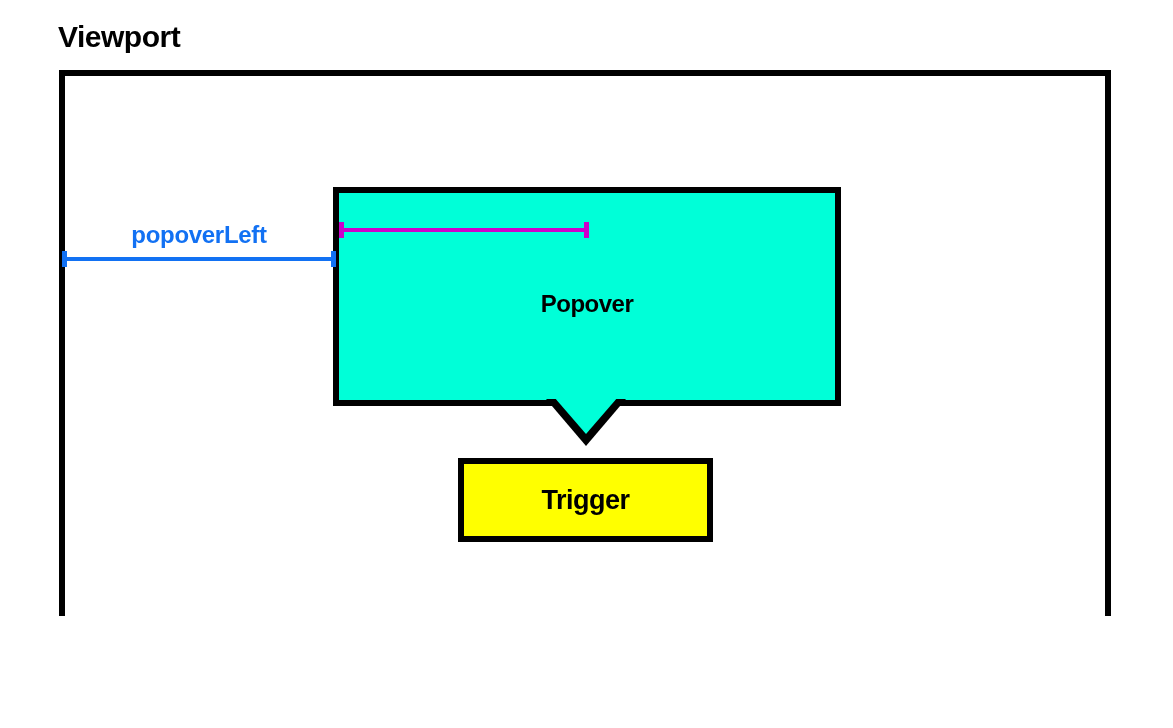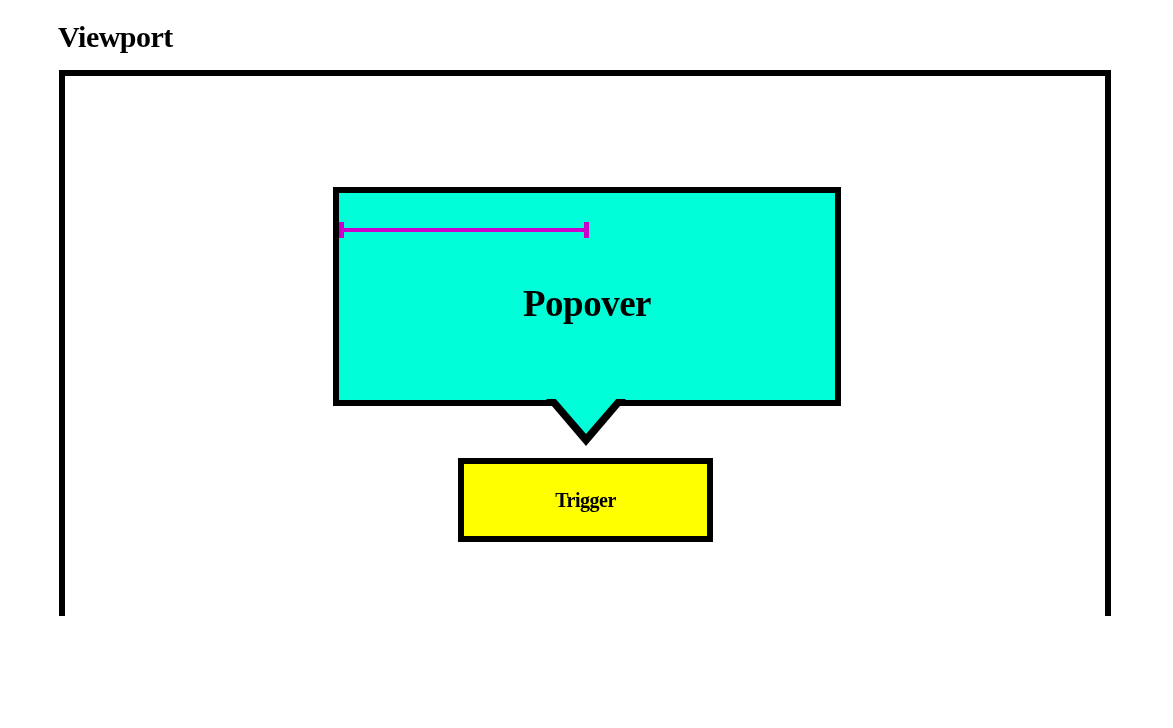--- a/index.html
+++ b/index.html
@@ -7,21 +7,20 @@
     padding: 0;
     background: var(--background, #ffffff);
     font-family: "Liberation Sans", sans-serif;
   }
   .stage {
     position: relative;
     width: 1173px;
     height: 616px;
     background: var(--background, #ffffff);
     overflow: hidden;
-    font-family: Liberation Serif, serif;
   }
   .viewport-title {
     position: absolute;
     left: 58px;
     top: 18px;
     font-size: 30px;
     font-weight: 700;
     color: var(--text, #000);
     letter-spacing: -0.5px;
     line-height: 38px;
@@ -43,21 +42,21 @@
     width: 508px;
     height: 219px;
     box-sizing: border-box;
     border: 6px solid var(--outline, #000);
     background: var(--popover-fill, #00ffd8);
     display: flex;
     align-items: center;
     justify-content: center;
   }
   .popover-text {
-    font-size: 37px;
+    font-size: 24px;
     font-weight: 700;
     color: var(--text, #000);
     letter-spacing: -0.5px;
     margin-top: 14px;
   }
   .tail-svg {
     position: absolute;
     left: 540px;
     top: 396px;
     width: 96px;
@@ -72,21 +71,21 @@
     width: 255px;
     height: 84px;
     box-sizing: border-box;
     border: 6px solid var(--outline, #000);
     background: var(--trigger-fill, #ffff00);
     display: flex;
     align-items: center;
     justify-content: center;
   }
   .trigger-text {
-    font-size: 20px;
+    font-size: 27px;
     font-weight: 700;
     color: var(--text, #000);
     letter-spacing: -0.5px;
   }
   .measure {
     position: absolute;
     top: 220px;
     text-align: center;
   }
   .measure-label {
@@ -140,18 +139,22 @@
 
   <svg class="tail-svg" viewBox="0 0 96 58" xmlns="http://www.w3.org/2000/svg">
     <polygon class="tail-outline" points="6,3 46,50 86,3"></polygon>
     <polygon class="tail-fill" points="14,1 46,38 78,1"></polygon>
   </svg>
 
   <div class="trigger-box">
     <span class="trigger-text">Trigger</span>
   </div>
 
+  <div class="measure measure-popover-left">
+    <div class="measure-label">popoverLeft</div>
+    <div class="measure-line"></div>
+  </div>
 
   <div class="measure measure-popover-width">
     <div class="measure-line"></div>
   </div>
 
 </div>
 
 </body></html>

